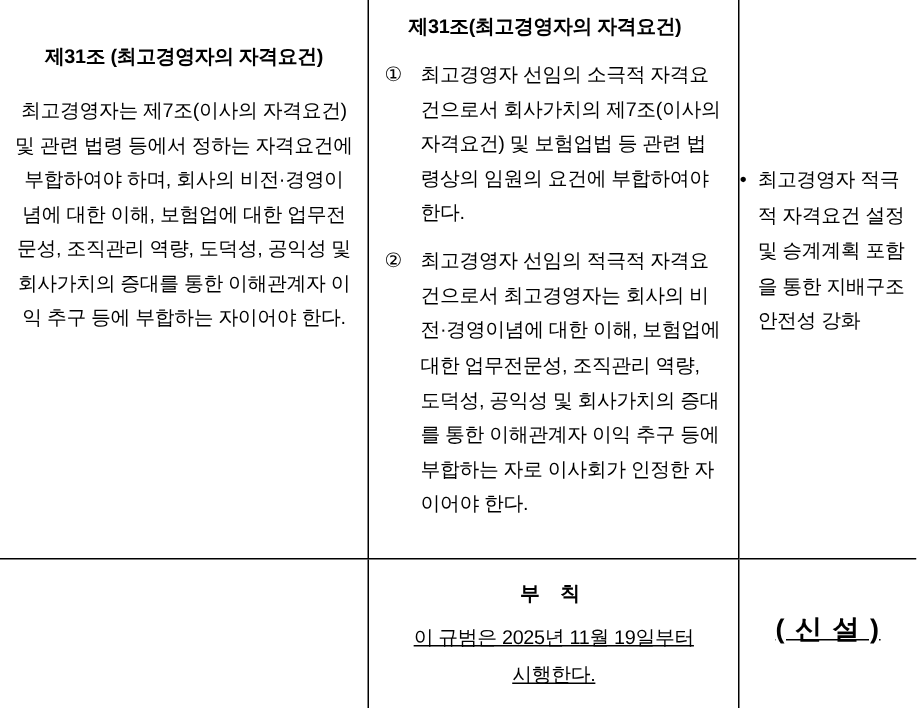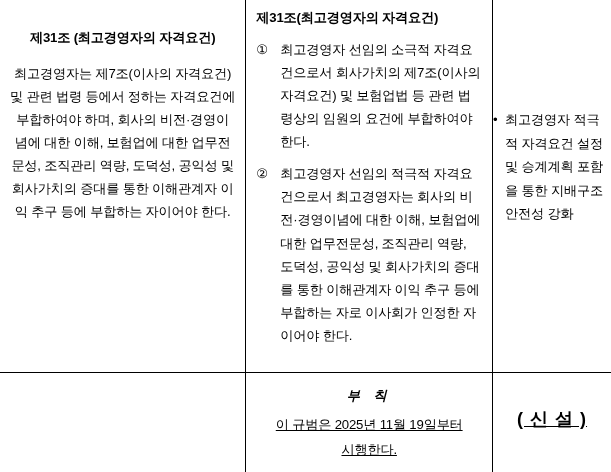--- a/index.html
+++ b/index.html
@@ -50,21 +50,21 @@
     padding-top: 28px;
     text-align: center;
   }
   .heading {
     font-weight: bold;
     margin: 0 0 14px 0;
     line-height: 1.5;
   }
   .heading-mid {
     font-weight: bold;
-    margin: 0 0 10px 0;
+    margin: 0 0 10px 16px;
     line-height: 1.5;
   }
   .para {
     margin: 0;
     line-height: 1.75;
   }
   
   .numlist {
     margin: 0;
     padding: 0;
@@ -104,21 +104,20 @@
     padding: 10px 8px 8px 8px;
     font-size: 13.2px;
     line-height: 1.9;
     letter-spacing: -0.2px;
   }
   .bu-chik {
     font-weight: bold;
     letter-spacing: 5px;
     margin-bottom: 4px;
     display: block;
-    font-style: italic;
   }
   .bu-line {
     font-weight: normal;
     text-decoration: underline;
     display: block;
     text-align: center;
   }
   .bu-line2 {
     font-weight: normal;
     text-decoration: underline;

